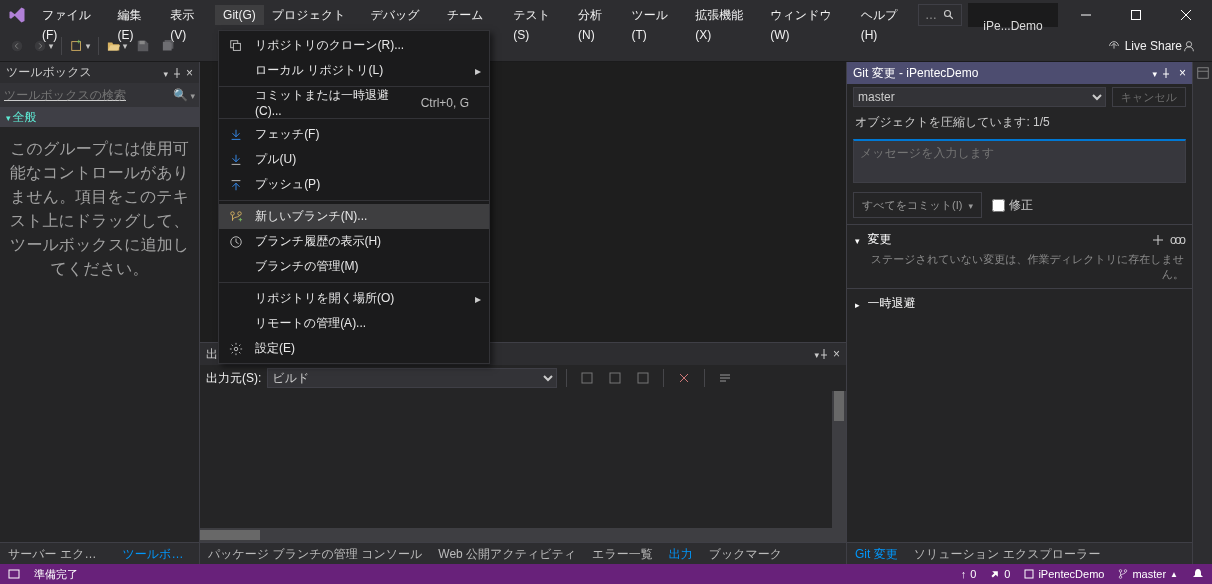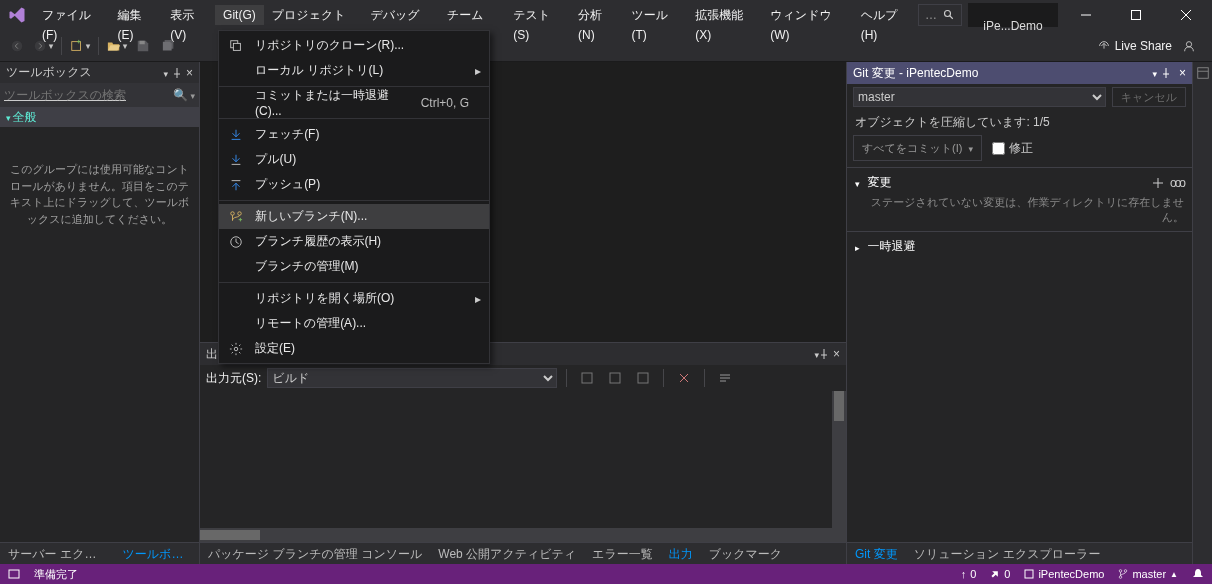--- a/index.html
+++ b/index.html
@@ -9,29 +9,29 @@
 .menu { display: flex; flex: 1; align-items: center; height: 100%; }
 .menu-item { padding: 0 8px; height: 20px; line-height: 20px; color: #f1f1f1; cursor: pointer; }
 .menu-item.active { background: #3e3e40; }
 .title-right { display: flex; align-items: center; gap: 6px; padding-right: 4px; }
 .search-box { display:flex; align-items:center; gap:6px; color:#999; border:1px solid #3f3f46; height:22px; padding:0 6px; }
 .solname { background: #1b1b1c; color:#dcdcdc; height:22px; line-height:22px; padding:12px 10px; min-width:90px; text-align:center; }
 .winbtn { width: 44px; height: 30px; display:flex; align-items:center; justify-content:center; color:#f1f1f1; }
 .toolbar { height: 32px; background: #2d2d30; display:flex; align-items:center; padding: 0 6px; gap: 4px; border-bottom:1px solid #1b1b1c;}
 .tbtn { width:22px; height:22px; display:flex; align-items:center; justify-content:center; color:#c5c5c5; }
 .tsep { width:1px; height:18px; background:#46464a; margin:0 3px; }
-.toolbar-right { margin-left:auto; display:flex; align-items:center; gap:10px; padding-right:10px; }
+.toolbar-right { margin-left:auto; display:flex; align-items:center; padding-right:10px; }
 .main { position: absolute; top: 62px; bottom: 20px; left: 0; right: 0; display:flex; }
 .left-col { width: 200px; display:flex; flex-direction:column; background:#252526; border-right:1px solid #3f3f46;}
 .panel-header { height:21px; background:#2d2d30; display:flex; align-items:center; padding:0 6px; color:#ccc; gap:4px;}
 .panel-header .spacer { flex:1; }
 .searchrow { height:24px; background:#333337; display:flex; align-items:center; padding:0 4px; color:#999; }
 .searchrow input { flex:1; background:transparent; border:none; color:#ccc; outline:none; font-size:12px;text-decoration:underline; }
 .sechead { height:20px; background:#3f3f46; display:flex; align-items:center; padding:0 6px; color:#5eead4; }
-.emptymsg { padding:10px 8px; color:#a0a0a0; font-size:11px; text-align:center; line-height:1.5;margin-top:24px; }
+.emptymsg { padding:10px 8px; color:#a0a0a0; font-size:16px; text-align:center; line-height:1.5; }
 .left-tabs { margin-top:auto; height:22px; display:flex; background:#2d2d30; border-top:1px solid #3f3f46; }
 .left-tab { padding:0 8px; line-height:22px; color:#bbb; white-space:nowrap; overflow:hidden; text-overflow:ellipsis; }
 .left-tab.active { color:#0097fb; }
 .center-col { flex:1; display:flex; flex-direction:column; background:#1e1e1e; position:relative; }
 .editor-area { flex:1; background:#1e1e1e; }
 .output-panel { height: 200px; display:flex; flex-direction:column; background:#252526; border-top:1px solid #3f3f46;}
 .out-head { height:22px; background:#2d2d30; display:flex; align-items:center; padding:0 6px; color:#ccc;}
 .out-head .spacer{flex:1;}
 .out-tools { height:26px; display:flex; align-items:center; padding:0 6px; gap:6px; background:#252526; }
 .out-tools select { background:#333337; color:#ccc; border:1px solid #3f3f46; height:20px; width:290px; font-size:12px;}
@@ -378,20 +378,21 @@
       <svg width="10" height="10">
           <path d="M5 0v6M2 6h6M5 6v4" stroke="#fff"></path>
         </svg>
       <span style="margin-left:4px">×</span>
     </div>
     <div class="git-branch-row">
       <select><option>master</option></select>
       <button class="git-btn">キャンセル</button>
     </div>
     <div class="git-status">オブジェクトを圧縮しています: 1/5</div>
+    <div class="git-msg"><textarea placeholder="メッセージを入力します" style=""></textarea></div>
     <div class="git-commit-row">
       <button class="git-commit-btn">
           <span>すべてをコミット(I)</span>
           <span class="chev"></span>
         </button>
       <label class="git-amend">
           <input type="checkbox" style=""> 
           <span>修正</span>
         </label>
     </div>

